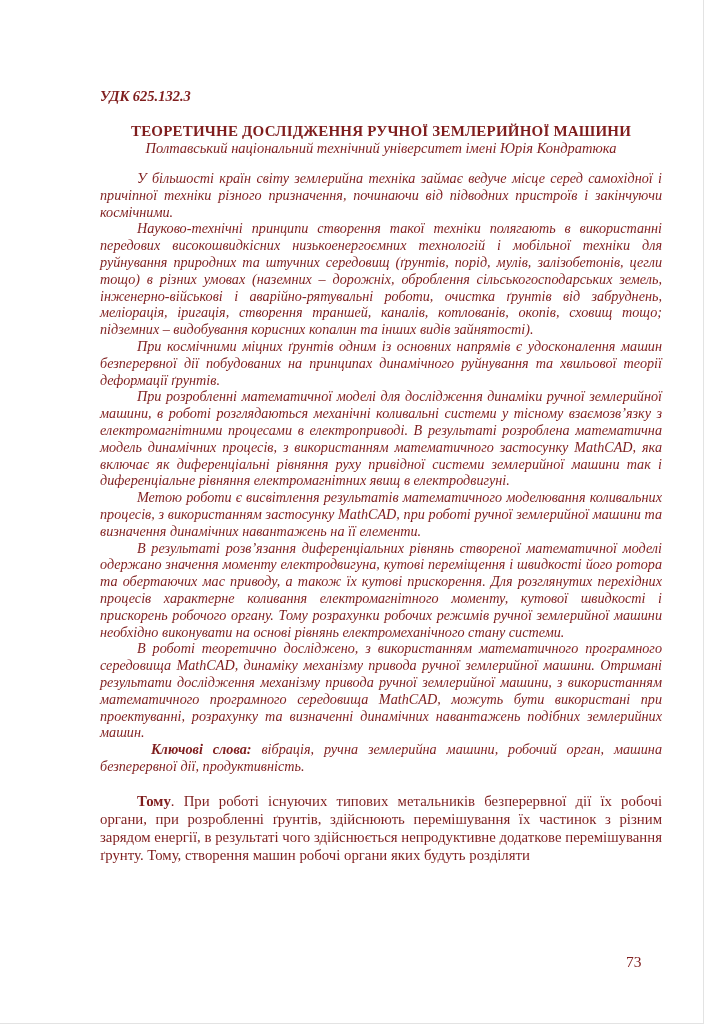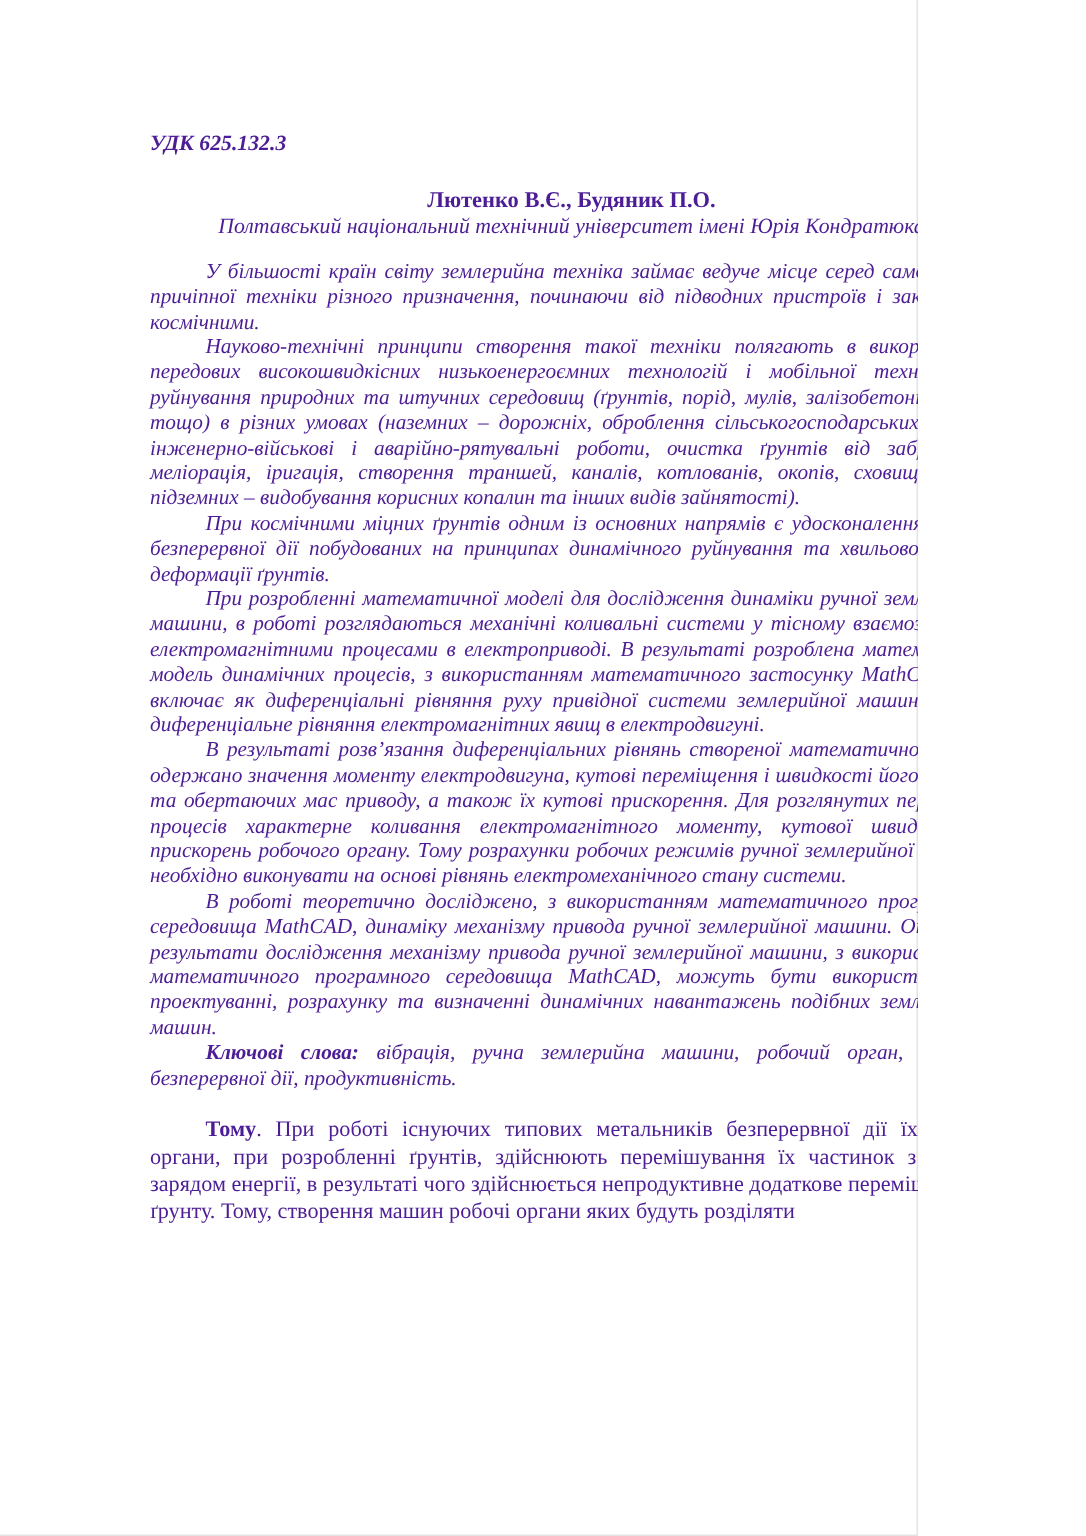--- a/index.html
+++ b/index.html
@@ -2,26 +2,26 @@
 <html lang="uk"><head>
 <meta charset="utf-8">
 <style>
   html, body {
     margin: 0;
     padding: 0;
     background: #ffffff;
   }
   .page {
     position: relative;
-    width: 612px;
+    width: 704px;
     height: 1024px;
     background: #ffffff;
     box-shadow: inset -1px 0 0 #e3e3e3, inset 0 -1px 0 #e3e3e3;
     font-family: "Liberation Serif", "DejaVu Serif", serif;
-    color: #4c1d95;
+    color: #7f1d1d;
     overflow: hidden;
   }
   .content {
     position: absolute;
     left: 100px;
     top: 88px;
     width: 562px;
   }
   .udc {
     font-weight: bold;
@@ -66,20 +66,21 @@
   .keywords {
     margin: 0;
     font-style: italic;
     font-size: 14.2px;
     line-height: 16.8px;
     text-align: justify;
     text-indent: 0;
   }
   .keywords .kw-label {
     font-weight: bold;
+    margin-left: 14px;
   }
   .intro {
     margin: 0;
     margin-top: 17px;
     font-style: normal;
     font-size: 14.8px;
     line-height: 18.2px;
     text-align: justify;
     text-indent: 37px;
   }
@@ -96,30 +97,31 @@
   }
 </style>
 </head>
 <body>
 
 <div class="page">
   <div class="content">
 
     <div class="udc">УДК 625.132.3</div>
 
+    <div class="title">ТЕОРЕТИЧНЕ ДОСЛІДЖЕННЯ РУЧНОЇ ЗЕМЛЕРИЙНОЇ МАШИНИ</div>
 
-    <div class="authors">Лютенко В.Є., Будяник П.О.</div>
 
     <div class="affiliation">Полтавський національний технічний університет імені Юрія Кондратюка</div>
 
     <div class="abstract">
       <p>У більшості країн світу землерийна техніка  займає ведуче місце серед самохідної і причіпної техніки різного призначення, починаючи від підводних пристроїв і закінчуючи космічними.</p>
       <p>Науково-технічні принципи створення такої техніки полягають  в використанні передових високошвидкісних низькоенергоємних технологій і мобільної техніки для руйнування природних та штучних середовищ (ґрунтів, порід, мулів, залізобетонів, цегли тощо) в різних умовах (наземних – дорожніх, оброблення сільськогосподарських земель, інженерно-військові і аварійно-рятувальні роботи, очистка ґрунтів від забруднень, меліорація, іригація, створення траншей, каналів, котлованів, окопів, сховищ тощо; підземних – видобування корисних копалин та інших видів зайнятості).</p>
       <p>При космічними міцних ґрунтів одним із основних напрямів є удосконалення машин безперервної дії побудованих на принципах динамічного руйнування та хвильової теорії деформації ґрунтів.</p>
       <p>При розробленні математичної моделі для дослідження динаміки ручної землерийної машини,  в роботі розглядаються механічні коливальні системи у тісному взаємозв’язку з електромагнітними процесами в електроприводі. В результаті розроблена математична модель динамічних процесів, з використанням математичного застосунку MathCAD,  яка включає як диференціальні рівняння руху привідної системи землерийної машини так і  диференціальне рівняння електромагнітних явищ в електродвигуні.</p>
+      <p>Метою роботи є висвітлення результатів математичного моделювання коливальних процесів, з використанням застосунку MathCAD, при роботі ручної землерийної машини та визначення динамічних навантажень на її елементи.</p>
       <p>В результаті розв’язання диференціальних рівнянь створеної математичної моделі одержано значення моменту  електродвигуна, кутові переміщення і швидкості його ротора та обертаючих мас приводу, а також їх кутові прискорення. Для розглянутих перехідних процесів характерне  коливання електромагнітного моменту, кутової швидкості  і прискорень робочого органу. Тому розрахунки робочих режимів ручної землерийної машини необхідно виконувати на основі рівнянь електромеханічного стану системи.</p>
       <p>В роботі теоретично досліджено, з використанням математичного програмного середовища MathCAD, динаміку механізму  привода ручної землерийної машини.  Отримані результати дослідження механізму привода ручної землерийної машини, з використанням математичного програмного середовища MathCAD,  можуть бути використані при проектуванні, розрахунку та визначенні динамічних навантажень подібних землерийних машин.</p>
       <p class="keywords"><span class="kw-label">Ключові слова:</span><span> вібрація, ручна землерийна машини, робочий орган, машина безперервної дії, продуктивність.</span></p>
     </div>
 
     <p class="intro"><span class="lead">Тому</span><span>. При роботі існуючих типових метальників безперервної дії їх робочі органи, при розробленні ґрунтів, здійснюють перемішування їх частинок  з різним зарядом енергії, в результаті чого здійснюється непродуктивне додаткове перемішування ґрунту. Тому, створення машин робочі органи яких будуть розділяти</span></p>
 
   </div>
 
   <div class="page-number">73</div>

